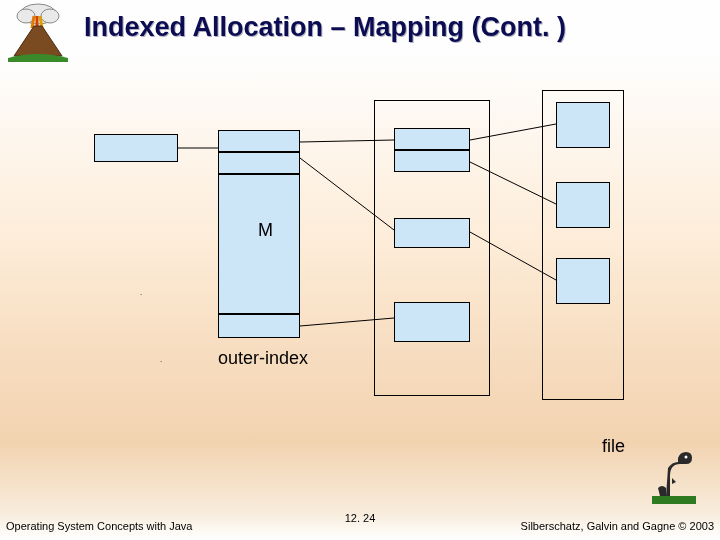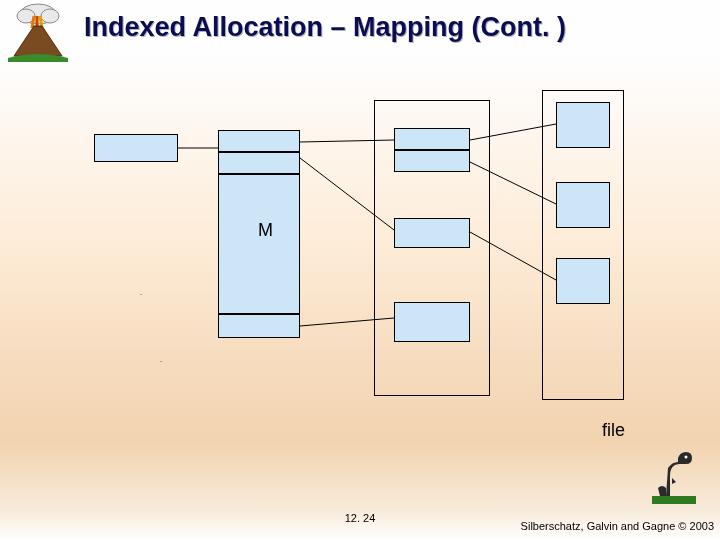--- a/index.html
+++ b/index.html
@@ -156,28 +156,30 @@
 
   <div class="outline" style="left:542px; top:90px; width:82px; height:310px;"></div>
 
   <div class="box" style="left:556px; top:102px; width:54px; height:46px;"></div>
   <div class="box" style="left:556px; top:182px; width:54px; height:46px;"></div>
   <div class="box" style="left:556px; top:258px; width:54px; height:46px;"></div>
 
   <div class="glyph" style="left:140px; top:288px; font-size:8px;">.</div>
   <div class="glyph" style="left:160px; top:355px; font-size:8px;">.</div>
 
-  <div class="lbl" style="left:602px; top:420px;">file</div>
+  <div class="lbl" style="left:218px; top:348px;">outer-index</div>
+  <div class="lbl" style="left:602px; top:436px;">file</div>
 
   <div class="dino">
     <svg viewBox="0 0 44 60" width="44" height="60">
       <rect x="0" y="52" width="44" height="8" fill="#2e7a20"></rect>
       <path d="M18 52 L18 32 Q18 20 28 20 L34 20 Q40 20 40 14 Q40 8 34 8 Q28 8 26 14 L26 18 Q20 18 16 24 L14 52 Z" fill="#2a2a2a"></path>
       <circle cx="34" cy="13" r="1.5" fill="#fff"></circle>
       <path d="M14 52 L8 52 L6 44 Q10 40 14 44 Z" fill="#2a2a2a"></path>
       <path d="M20 34 L24 38 L20 40 Z" fill="#2a2a2a"></path>
     </svg>
   </div>
 
+  <div class="footer-left">Operating System Concepts with Java</div>
   <div class="footer-center">12. 24</div>
   <div class="footer-right">Silberschatz, Galvin and Gagne © 2003</div>
 
 </div>
 
 </body></html>

